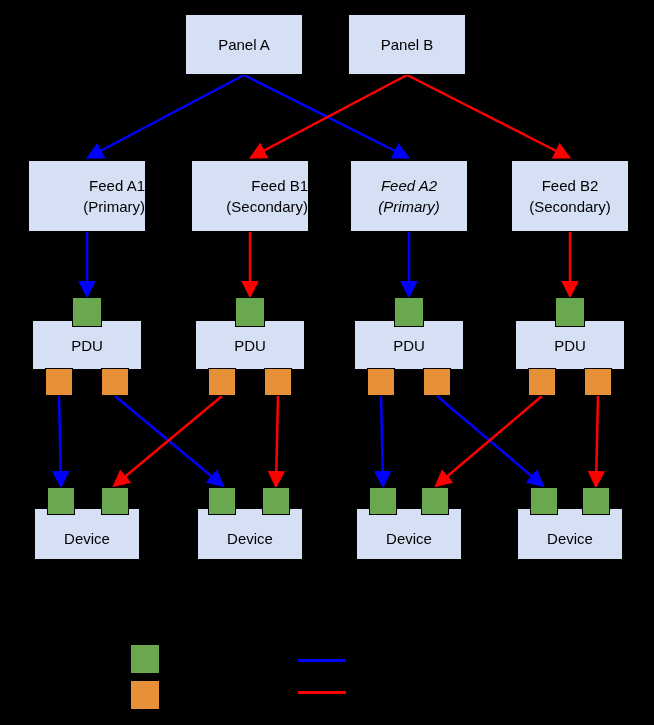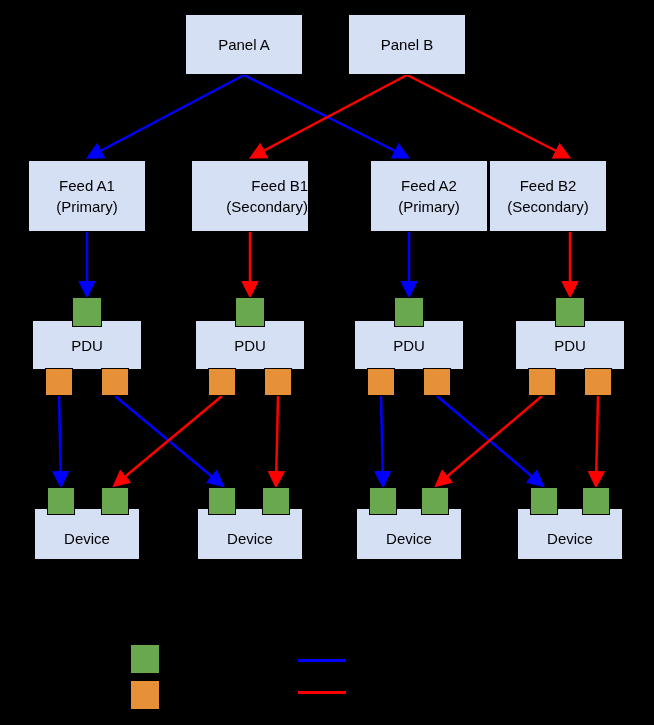--- a/index.html
+++ b/index.html
@@ -89,33 +89,33 @@
     <line class="red" x1="598" y1="396" x2="596" y2="485" marker-end="url(#ah-red)"></line>
   </svg>
 
   <div class="node" style="left:348px; top:14px; width:118px; height:61px;">
     <span>Panel B</span>
   </div>
   <div class="node" style="left:185px; top:14px; width:118px; height:61px;">
     <span>Panel A</span>
   </div>
 
-  <div class="node" style="left:28px; top:160px; width:118px; height:72px;">
+  <div class="node" style="left:28px; top:160px; width:118px; height:72px;align-items:flex-end;">
     <span>Feed A1</span>
     <span>(Primary)</span>
   </div>
   <div class="node" style="left:191px; top:160px; width:118px; height:72px;align-items:flex-end;">
     <span>Feed B1</span>
     <span>(Secondary)</span>
   </div>
-  <div class="node" style="left:370px; top:160px; width:118px; height:72px;">
+  <div class="node" style="left:350px; top:160px; width:118px; height:72px;font-style:italic;">
     <span>Feed A2</span>
     <span>(Primary)</span>
   </div>
-  <div class="node" style="left:489px; top:160px; width:118px; height:72px;">
+  <div class="node" style="left:511px; top:160px; width:118px; height:72px;">
     <span>Feed B2</span>
     <span>(Secondary)</span>
   </div>
 
   <div class="node" style="left:32px; top:320px; width:110px; height:50px;">
     <span>PDU</span>
   </div>
   <div class="node" style="left:195px; top:320px; width:110px; height:50px;">
     <span>PDU</span>
   </div>

